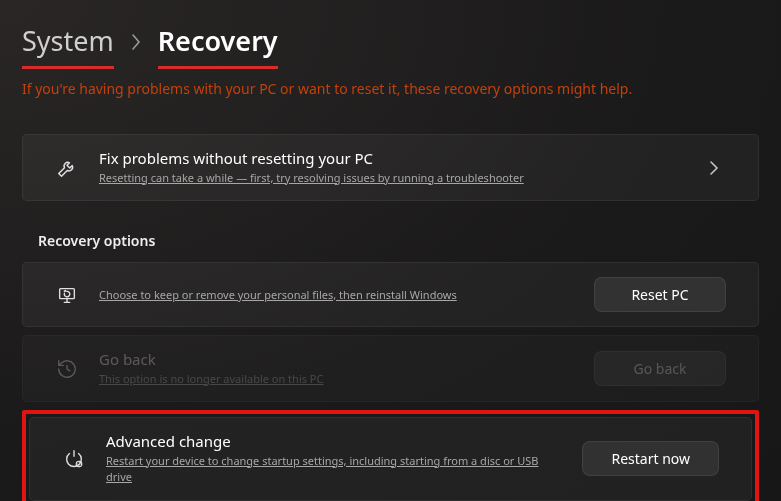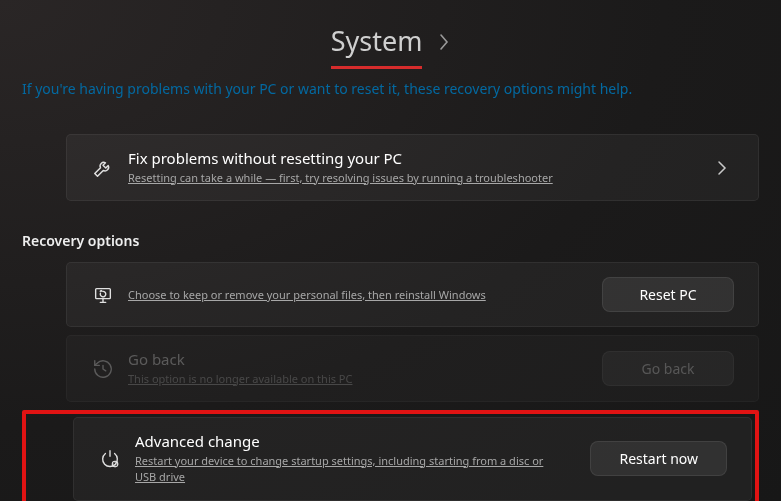--- a/index.html
+++ b/index.html
@@ -8,21 +8,20 @@
     background: radial-gradient(ellipse at top left, #2a2626 0%, #1b1a1a 60%, #171717 100%);
     font-family: "Segoe UI", system-ui, sans-serif;
     color: #e8e8e8;
     padding: 22px 22px 22px 22px;
   }
   .breadcrumb {
     display: flex;
     align-items: center;
     gap: 16px;
     margin-bottom: 14px;
-    justify-content: center;
   }
   .crumb {
     font-size: 27px;
     font-weight: 600;
     color: #ffffff;
     position: relative;
     padding-bottom: 6px;
   }
   .crumb-parent { color: #cfcfcf; font-weight: 400; }
   .crumb::after {
@@ -33,33 +32,32 @@
     background: #d62c2c;
   }
   .crumb-sep {
     font-size: 20px;
     color: #9a9a9a;
     font-weight: 300;
     padding-bottom: 4px;
   }
   .subtitle {
     font-size: 14px;
-    color: #0369a1;
+    color: #c2410c;
     margin-bottom: 36px;
   }
   .card {
     background: rgba(255,255,255,0.045);
     border: 1px solid rgba(255,255,255,0.06);
     border-radius: 5px;
-    padding: 14px 24px;
+    padding: 14px 32px;
     display: flex;
     align-items: center;
-    gap: 13px;
+    gap: 20px;
     margin-bottom: 8px;
-    margin-left: 44px;
   }
   .card.dim { opacity: 0.55; }
   .card-icon {
     width: 24px; height: 24px;
     flex: 0 0 24px;
     display: flex; align-items: center; justify-content: center;
     color: #e8e8e8;
   }
   .card-body { flex: 1 1 auto; min-width: 0; }
   .card-title {
@@ -95,41 +93,42 @@
   }
   .chevron-right {
     width: 24px; height: 24px;
     display: flex; align-items: center; justify-content: center;
     color: #c9c9c9;
   }
   .section-title {
     font-size: 14px;
     font-weight: 600;
     color: #eeeeee;
-    margin: 30px 0 12px 0;
+    margin: 30px 0 12px 16px;
   }
   .highlight-box {
     border: 4px solid #e11313;
     border-radius: 2px;
     padding: 3px 3px;
     margin-top: 0;
   }
   .highlight-box .card { margin-bottom: 0; }
   svg { display: block; }
 </style>
 </head>
 <body>
 
 <div class="breadcrumb">
   <span class="crumb crumb-parent">System</span>
   <span class="crumb-sep">
     <svg width="12" height="20" viewBox="0 0 12 20">
         <path d="M3 3 L9 10 L3 17" stroke="#9a9a9a" stroke-width="1.6" fill="none" stroke-linecap="round"></path>
       </svg>
   </span>
+  <span class="crumb">Recovery</span>
 </div>
 
 <div class="subtitle">If you're having problems with your PC or want to reset it, these recovery options might help.</div>
 
 <div class="card">
   <div class="card-icon">
     <svg width="22" height="22" viewBox="0 0 24 24" fill="none" stroke="#e0e0e0" stroke-width="1.6" stroke-linecap="round" stroke-linejoin="round">
       <path d="M14.7 6.3a4 4 0 0 0-5.4 5.4L3 18l3 3 6.3-6.3a4 4 0 0 0 5.4-5.4L15 12l-3-3 2.7-2.7z"></path>
     </svg>
   </div>

